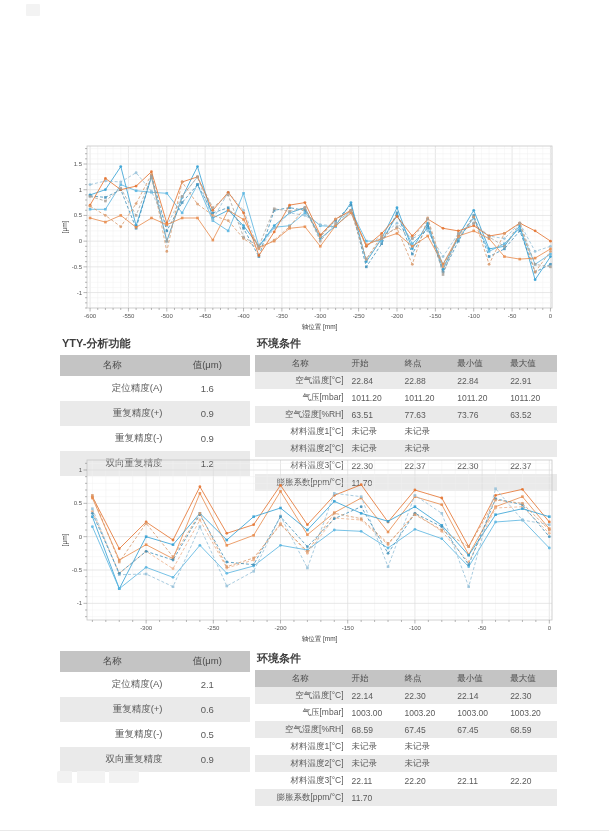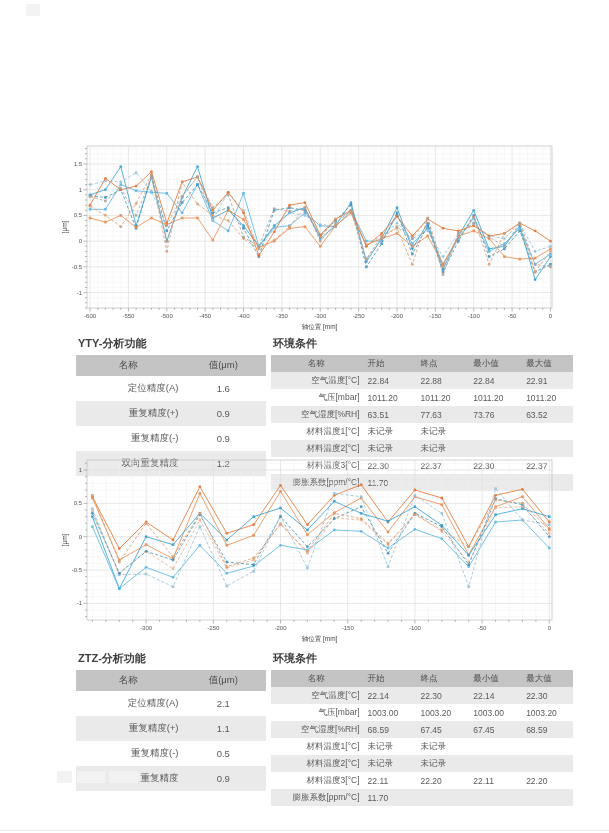--- a/index.html
+++ b/index.html
@@ -2,21 +2,21 @@
 <html><head>
 <meta charset="utf-8">
 <style>
   html,body{margin:0;padding:0;background:#ffffff;}
   body{font-family:"Liberation Sans","DejaVu Sans",sans-serif;}
   .page{position:relative;width:609px;height:833px;background:#fff;overflow:hidden;}
   .page-title{position:absolute;left:64px;top:68px;font-size:24px;font-weight:700;color:#252525;letter-spacing:0.5px;margin:0;}
   .chart-wrap{position:absolute;left:60px;}
   #chart1{top:141px;}
   #chart2{top:455px;}
-  .section{position:absolute;left:60px;width:497px;display:flex;align-items:flex-start;margin-left:16px;}
+  .section{position:absolute;left:60px;width:497px;display:flex;align-items:flex-start;}
   #section1{top:336px;}
   #section2{top:651px;}
   .col-left{width:190px;margin-right:5px;flex:none;}
   .col-right{width:302px;flex:none;}
   .tbl-title{font-size:11px;font-weight:700;color:#3d3d3d;margin:0 0 4px 2px;}
   table{border-collapse:collapse;width:100%;color:#5a5a5a;}
   th{background:#c4c4c4;color:#4c4c4c;font-weight:400;}
   .analysis-table{font-size:9.5px;}
   .analysis-table th{padding:4px 2px;text-align:center;}
   .analysis-table td{padding:6px 2px;text-align:center;}
@@ -895,36 +895,35 @@
         <rect x="380.49768786127163" y="73.69999999999999" width="2.6" height="2.6" fill="#d99a6c" fill-opacity="0.85"></rect>
         <rect x="407.37630057803466" y="90.36666666666666" width="2.6" height="2.6" fill="#d99a6c" fill-opacity="0.85"></rect>
         <rect x="434.2549132947977" y="43.699999999999996" width="2.6" height="2.6" fill="#d99a6c" fill-opacity="0.85"></rect>
         <rect x="461.13352601156066" y="47.03333333333333" width="2.6" height="2.6" fill="#d99a6c" fill-opacity="0.85"></rect>
         <rect x="488.0121387283237" y="73.69999999999999" width="2.6" height="2.6" fill="#d99a6c" fill-opacity="0.85"></rect>
       </svg>
   </div>
 
   <div class="section" id="section2">
     <div class="col-left">
-      <p class="tbl-title">ZTZ-分析功能</p>
       <table class="analysis-table stripe-even">
           <thead>
             <tr>
               <th>名称</th>
               <th>值(μm)</th>
             </tr>
           </thead>
           <tbody>
             <tr>
               <td>定位精度(A)</td>
               <td>2.1</td>
             </tr>
             <tr>
               <td>重复精度(+)</td>
-              <td>1.1</td>
+              <td>0.6</td>
             </tr>
             <tr>
               <td>重复精度(-)</td>
               <td>0.5</td>
             </tr>
             <tr>
               <td>双向重复精度</td>
               <td>0.9</td>
             </tr>
           </tbody>

